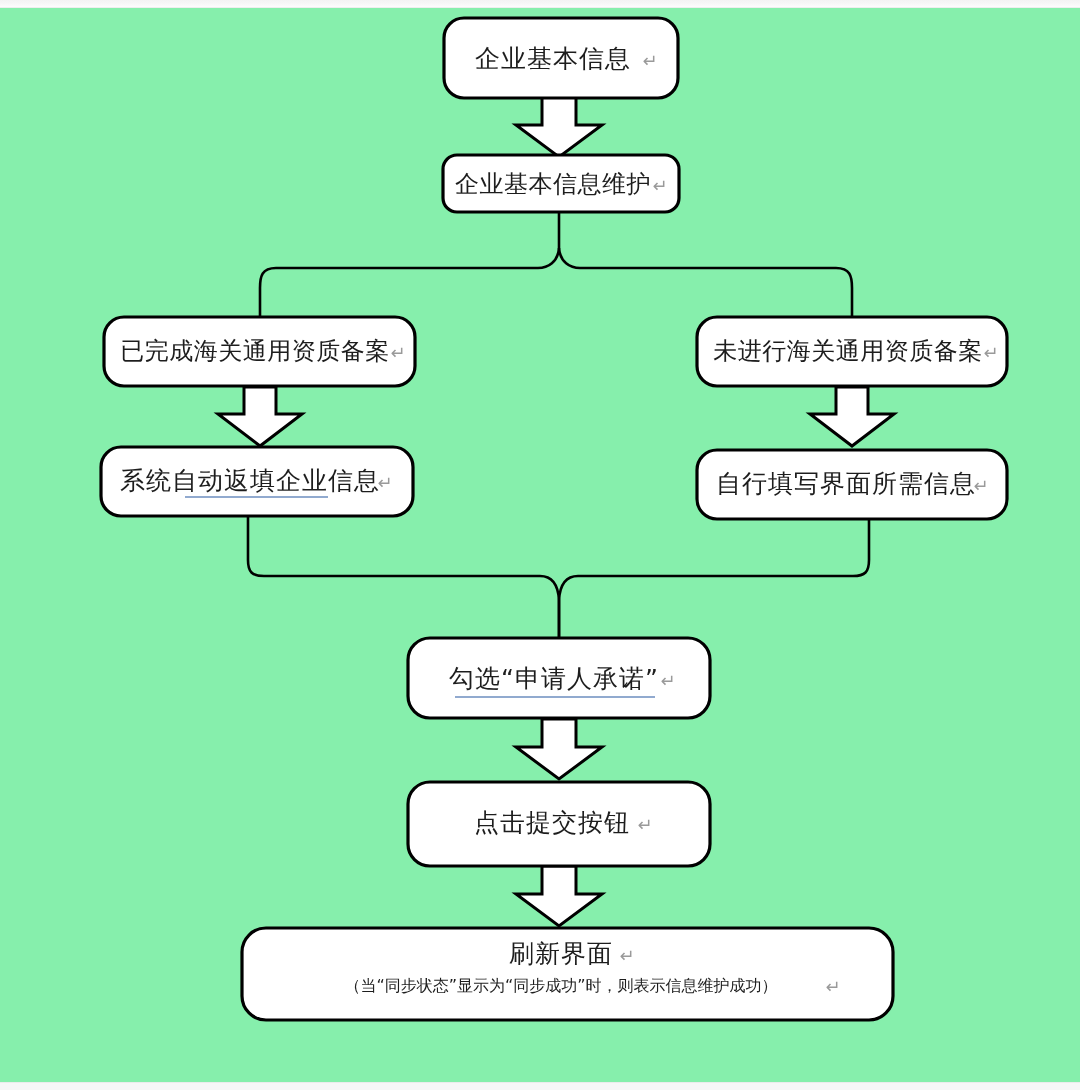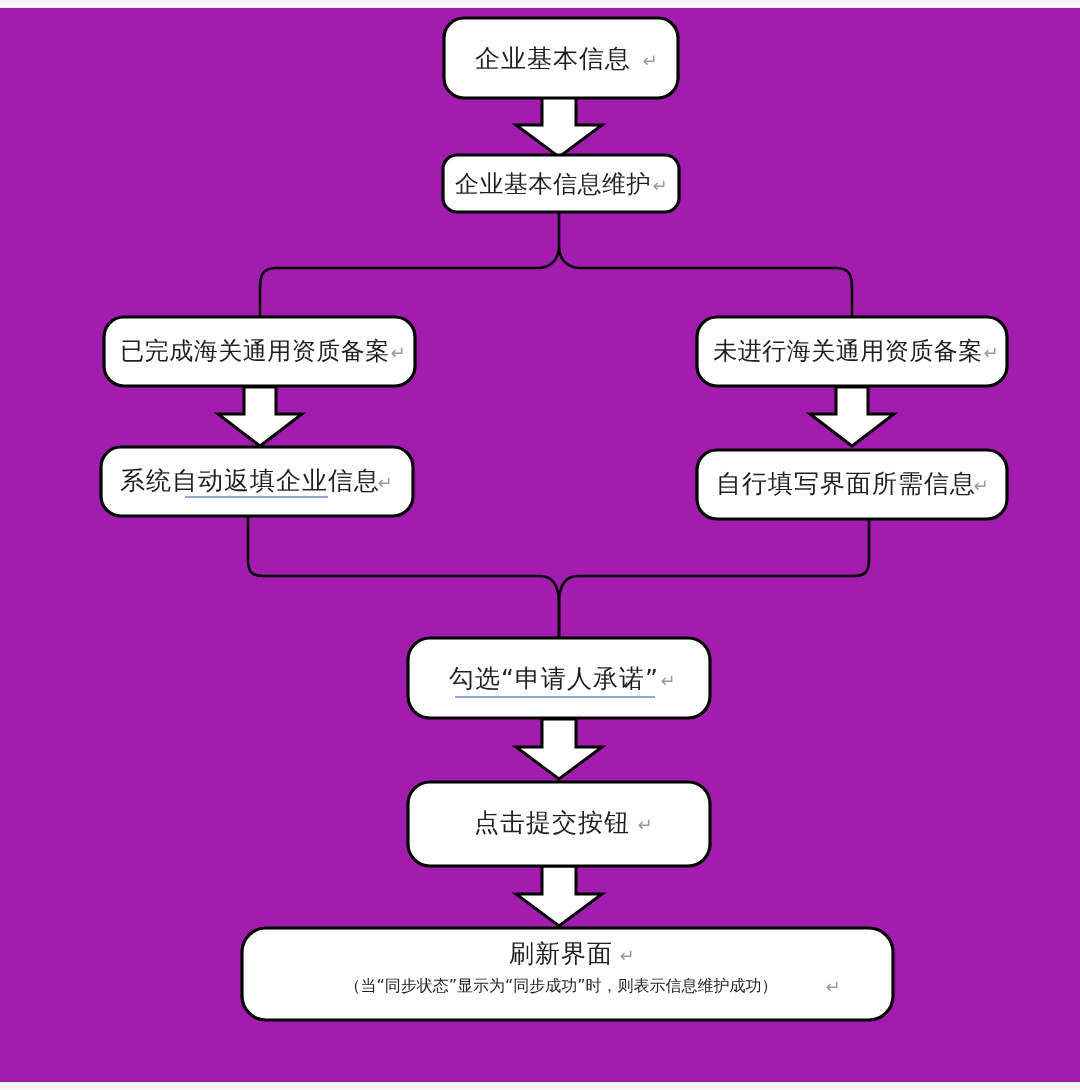--- a/index.html
+++ b/index.html
@@ -11,21 +11,21 @@
     width: 1080px;
     height: 1090px;
     font-family: "Liberation Sans", "DejaVu Sans", sans-serif;
     overflow: hidden;
     position: relative;
   }
   #page {
     position: relative;
     width: 1080px;
     height: 1090px;
-    background: #a21caf;
+    background: #86efac;
   }
   .top-strip {
     position: absolute;
     left: 0; top: 0;
     width: 1080px;
     height: 7px;
     background: linear-gradient(to bottom, #f3f3f3 0%, #f7f7f7 55%, #fdfdfd 100%);
     border-bottom: 1px solid #eeeeee;
   }
   .bottom-strip {

